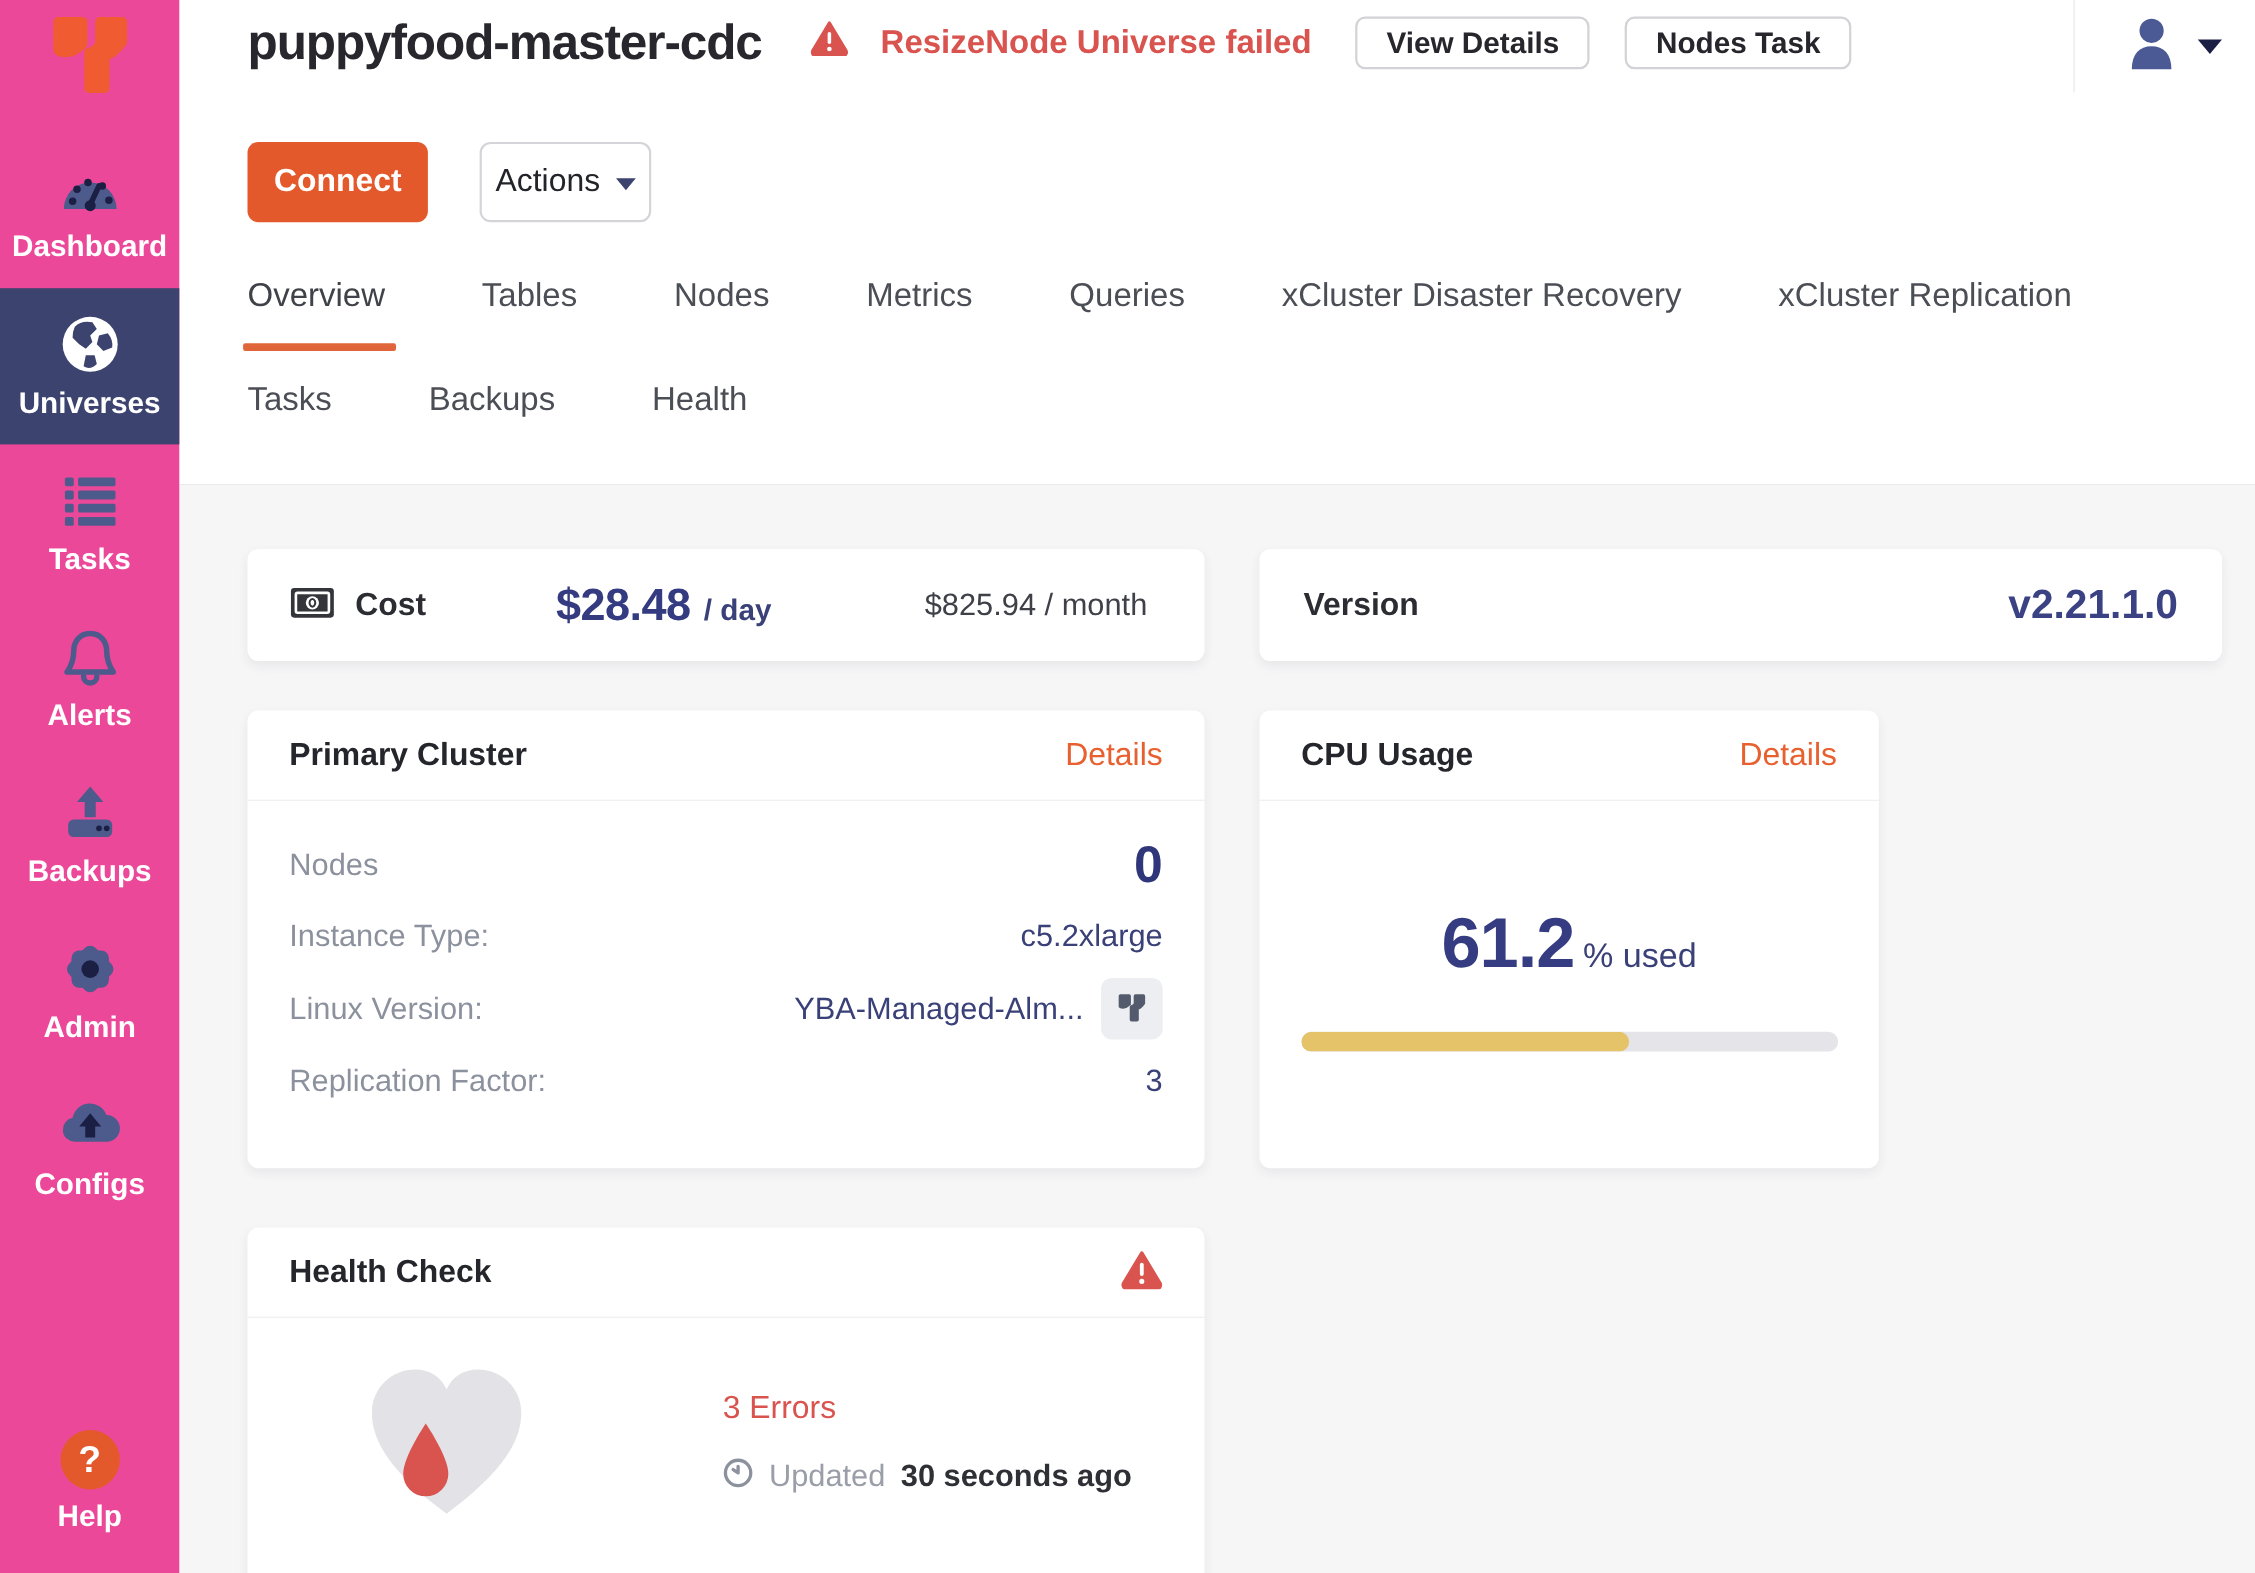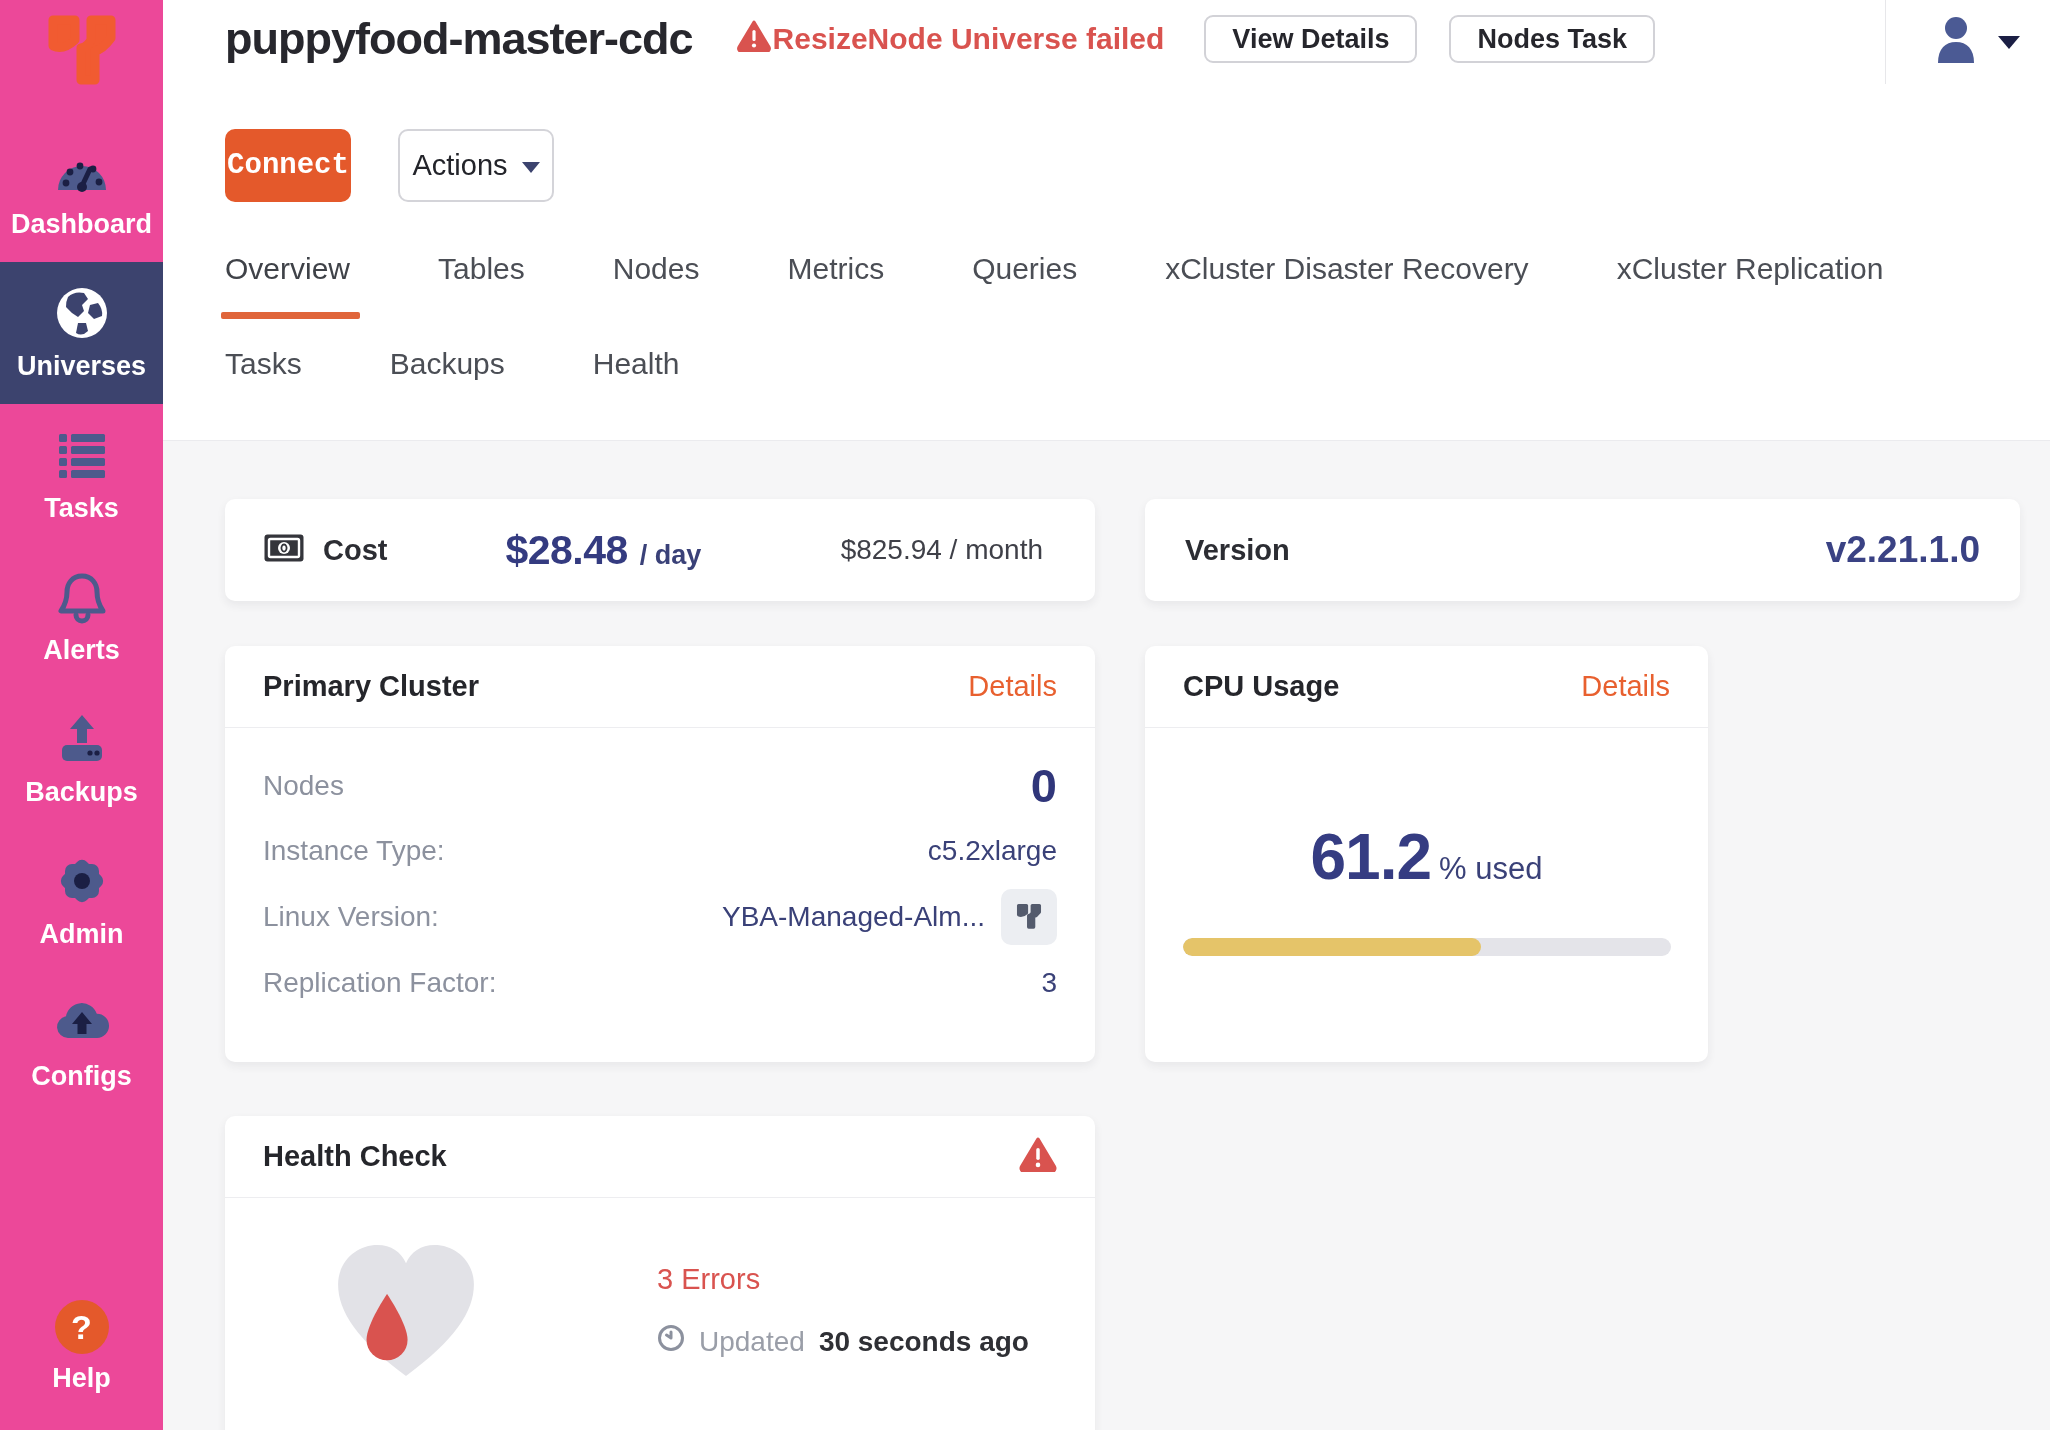--- a/index.html
+++ b/index.html
@@ -18,34 +18,34 @@
   .side-help { margin-top:auto; margin-bottom:14px; }
   .help-circle { width:54px; height:54px; border-radius:50%; background:#e4592b; color:#fff;
     display:flex; align-items:center; justify-content:center; font-size:34px; font-weight:700;}
 
   
   .topbar { position:absolute; left:163px; top:0; right:0; height:441px; background:#ffffff;
     border-bottom:1px solid #ebebee; z-index:2;}
   .title-row { position:absolute; left:62px; top:8px; right:30px; height:62px;
     display:flex; align-items:center; }
   .page-title { font-size:45px; font-weight:700; color:#27272d; letter-spacing:-1px; }
-  .uni-error { display:flex; align-items:center; gap:2px; margin-left:44px;
+  .uni-error { display:flex; align-items:center; gap:30px; margin-left:44px;
     color:#d9534f; font-size:30px; font-weight:700; }
   .hbtn { height:48px; padding:0 26px; border:2px solid #d2d2d7; border-radius:9px; background:#fff;
     font-family:inherit; font-size:27px; font-weight:600; color:#26262c; cursor:pointer; }
   .hbtn.first { margin-left:40px; }
   .hbtn + .hbtn { margin-left:32px; }
   .user-area { margin-left:auto; display:flex; align-items:center; gap:18px; padding-left:46px;
     border-left:1px solid #e7e7ea; height:84px; margin-top:6px;}
   .caret-down { width:0; height:0; border-left:11px solid transparent; border-right:11px solid transparent;
     border-top:13px solid #1b1f44; }
 
   .btn-row { position:absolute; left:62px; top:129px; display:flex; gap:47px; }
-  .btn-connect { width:126px; height:73px; border:none; border-radius:10px; background:#e4592b;
-    color:#fff; font-family:Liberation Mono, monospace; font-size:29px; font-weight:700; cursor:pointer;}
+  .btn-connect { width:164px; height:73px; border:none; border-radius:10px; background:#e4592b;
+    color:#fff; font-family:Liberation Sans, sans-serif; font-size:29px; font-weight:700; cursor:pointer;}
   .btn-actions { width:156px; height:73px; border:2px solid #d4d4d9; border-radius:10px; background:#fff;
     font-family:inherit; font-size:29px; color:#23242a; cursor:pointer;
     display:flex; align-items:center; justify-content:center; gap:14px;}
   .caret-sm { width:0; height:0; border-left:9px solid transparent; border-right:9px solid transparent;
     border-top:11px solid #3c436e; margin-top:4px;}
 
   .tabs-row { position:absolute; left:62px; display:flex; gap:88px; font-size:30px; color:#4b4e55; }
   .tabs-row.r1 { top:252px; }
   .tabs-row.r2 { top:347px; }
   .tab { position:relative; cursor:pointer; white-space:nowrap; }

